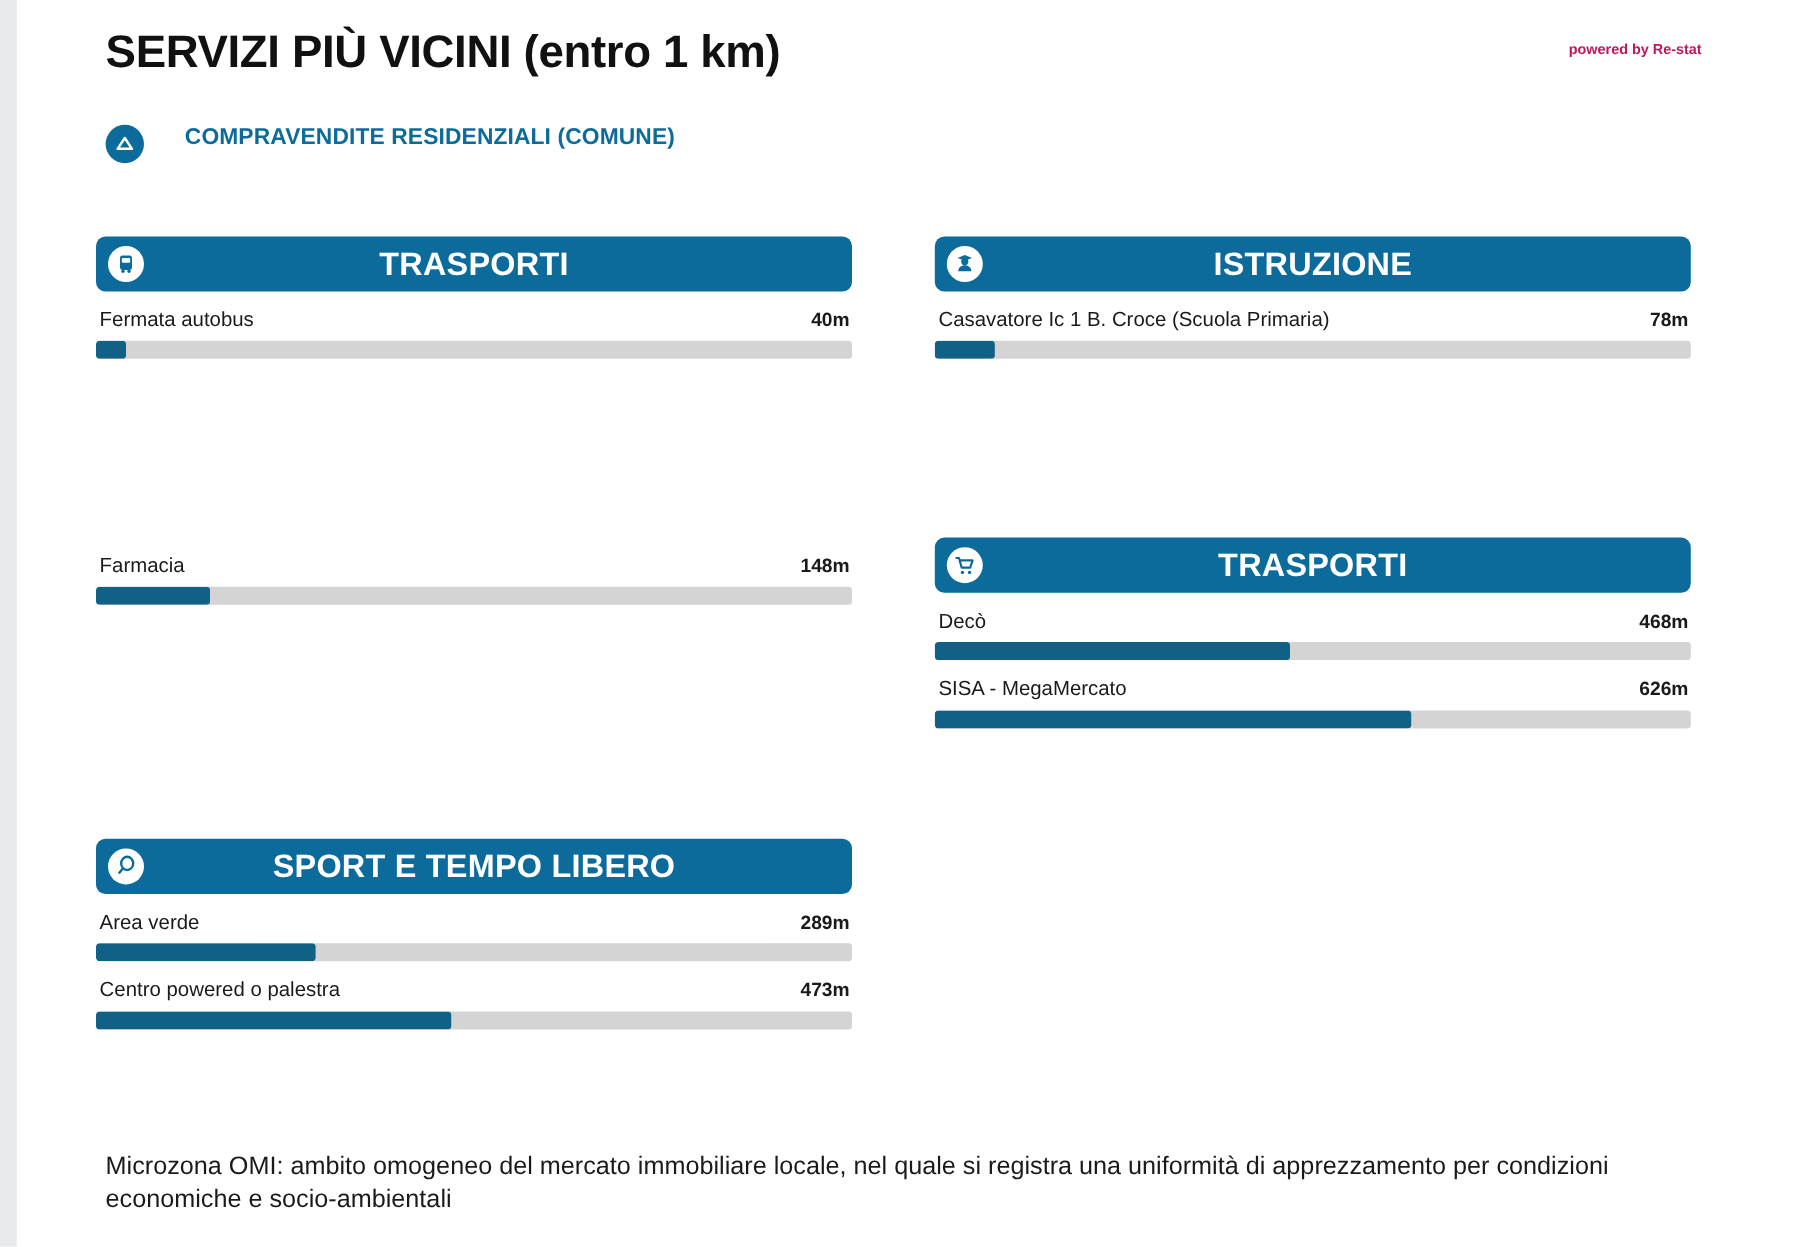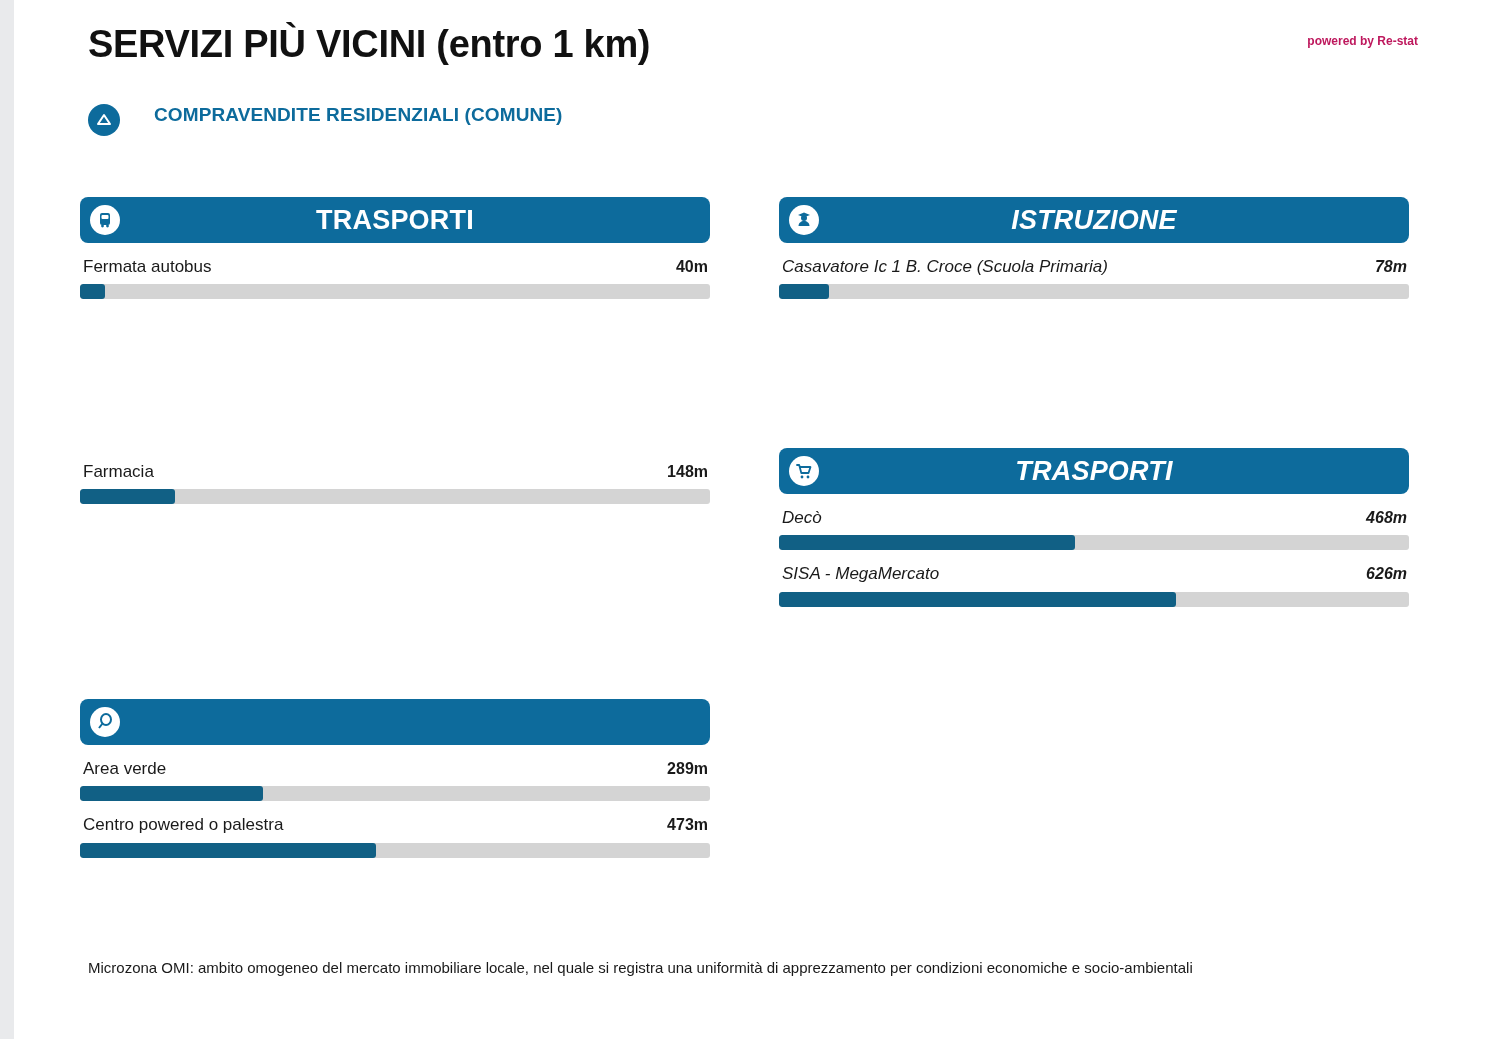--- a/index.html
+++ b/index.html
@@ -81,21 +81,21 @@
     margin-top: 4px;
     line-height: 1.2;
   }
 
   
   .col {
     position: absolute;
     width: 630px;
   }
   .col-left { left: 80px; }
-  .col-right { left: 779px; font-style: italic; }
+  .col-right { left: 779px; }
 
   .card { margin-bottom: 0; }
 
   .card-header {
     position: relative;
     height: 46px;
     background: #0d6b9c;
     border-radius: 8px;
     display: flex;
     align-items: center;
@@ -152,21 +152,21 @@
     height: 100%;
     background: #116085;
     border-radius: 3px;
   }
 
   
   .footnote {
     position: absolute;
     left: 88px; top: 958px;
     width: 1330px;
-    font-size: 15px;
+    font-size: 21px;
     color: #1a1a1a;
     line-height: 1.35;
   }
 </style>
 </head>
 <body>
 
 <div class="page">
 
   <div class="leftbar"></div>
@@ -228,20 +228,21 @@
 
   <div class="col col-left" style="top:699px;">
     <div class="card">
       <div class="card-header">
         <div class="hdr-icon">
           <svg width="20" height="20" viewBox="0 0 20 20" aria-hidden="true">
             <ellipse cx="11" cy="7.5" rx="5" ry="5.5" fill="none" stroke="#0d6b9c" stroke-width="2"></ellipse>
             <line x1="7.5" y1="11.5" x2="4" y2="16" stroke="#0d6b9c" stroke-width="2"></line>
           </svg>
         </div>
+        <div class="hdr-title">SPORT E TEMPO LIBERO</div>
       </div>
       <div class="item">
         <div class="item-row">
           <span class="item-label">Area verde</span>
           <span class="item-value">289m</span>
         </div>
         <div class="bar-track">
           <div class="bar-fill" style="width: 29%;"></div>
         </div>
       </div>

